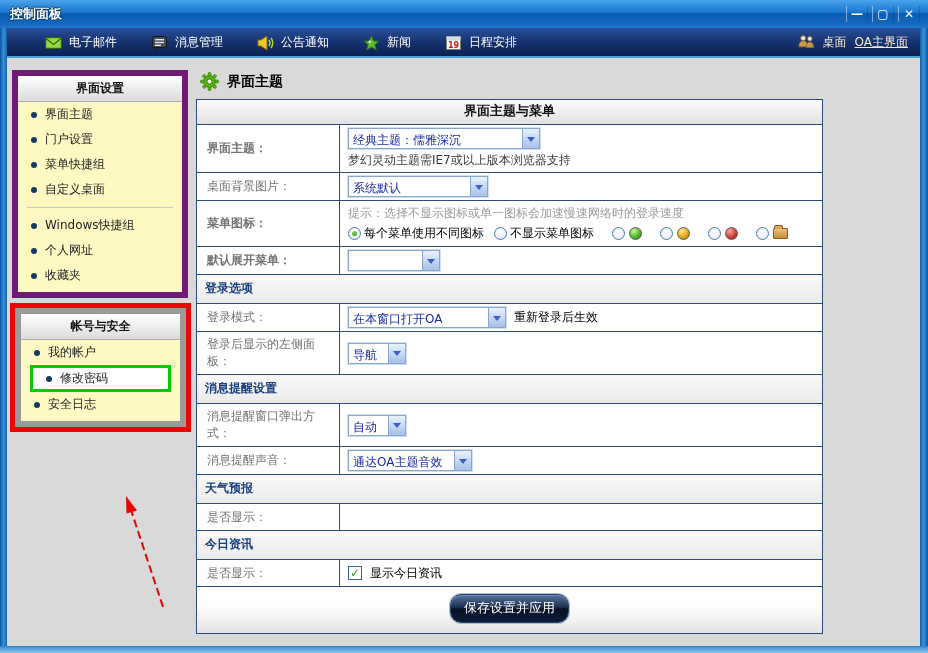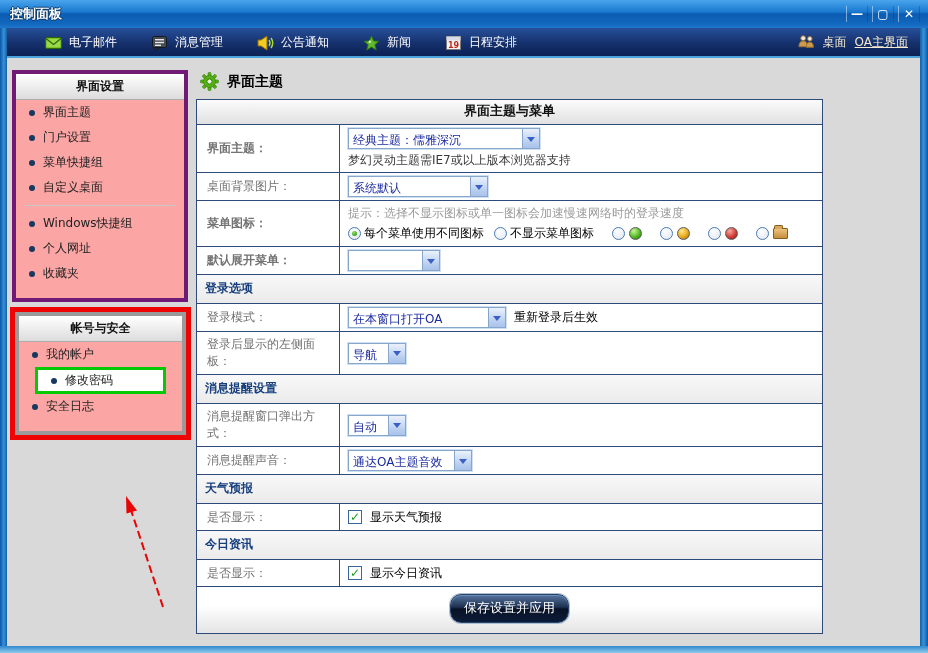--- a/index.html
+++ b/index.html
@@ -34,29 +34,29 @@
   .tb-right .lnk { cursor:pointer; }
   .tb-right .underl { text-decoration:underline; }
 
   
   .content { position:absolute; top:60px; left:7px; right:8px; bottom:7px;
     background:#d9d9d9; display:flex; padding:10px 0 0 5px; }
   .sidebar { width:176px; flex:none; }
   .main { flex:1; margin-left:8px; }
 
   
-  .sbox { background:#fca5a5; border:4px solid #701a75; margin-bottom:5px; padding-bottom:12px; }
+  .sbox { background:#fef9c3; border:6px solid #701a75; margin-bottom:5px; padding-bottom:4px; }
   .sbox-h { height:26px; line-height:25px; text-align:center; font-weight:bold; color:#111;
     background:linear-gradient(180deg,#ffffff,#dcdcdc); border-bottom:1px solid #adadad; }
   .sitem { display:flex; align-items:center; gap:8px; padding:4px 4px 4px 13px; color:#222; cursor:pointer; }
   .bullet { width:6px; height:6px; border-radius:50%; background:#17395f; flex:none; }
   .sep { border-top:1px solid #c9c9c9; margin:5px 9px; }
   .red-wrap { border:5px solid #ee0404; margin:0 -3px 5px -2px; background:#d9d9d9; }
   .red-wrap .sbox { margin-bottom:0; border-color:#9a9a9a; }
-  .green-wrap { border:3px solid #04ca04; margin:0 16px; background:#fff; }
+  .green-wrap { border:3px solid #04ca04; margin:0 9px; background:#fff; }
   .green-wrap .sitem { padding-top:2px; padding-bottom:2px; }
 
   
   .page-head { display:flex; align-items:center; gap:8px; padding:2px 0 8px 4px; }
   .page-title { font-weight:bold; font-size:14px; color:#000; }
 
   
   .otable { width:627px; background:#fff; border:1px solid #2c4a7c; }
   .trow { display:flex; border-top:1px solid #2c4a7c; align-items:stretch; }
   .trow:first-child { border-top:none; }
@@ -368,24 +368,20 @@
               </span>
           </div>
         </div>
 
         <div class="trow">
           <div class="tsection">天气预报</div>
         </div>
 
         <div class="trow minh27">
           <div class="tlabel">是否显示：</div>
-          <div class="tctrl">
-            <span class="cb"></span>
-            <span>显示天气预报</span>
-          </div>
         </div>
 
 
         <div class="trow">
           <div class="tsection">今日资讯</div>
         </div>
 
         <div class="trow minh27">
           <div class="tlabel">是否显示：</div>
           <div class="tctrl">

